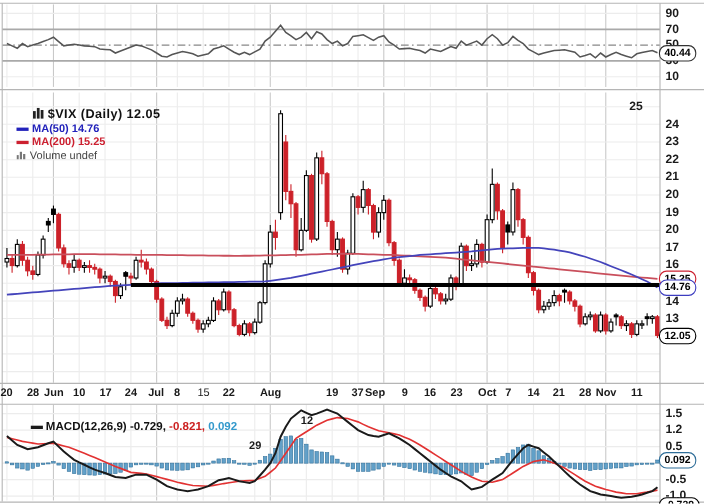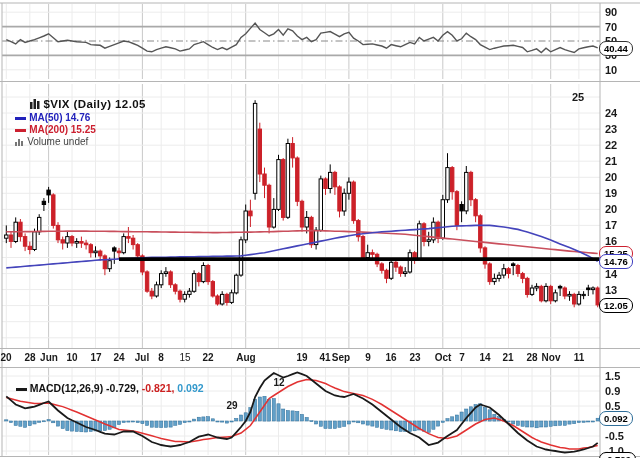--- a/index.html
+++ b/index.html
@@ -6,21 +6,21 @@
   #chart-root{position:relative;width:640px;height:458px;background:#fff;overflow:hidden;
     font-family:"Liberation Sans",sans-serif;}
   #plot-svg{position:absolute;left:0;top:0;z-index:1;}
   .lbl{position:absolute;z-index:3;white-space:pre;}
   #rsi-label-row{left:14px;top:4px;font-size:11.5px;font-weight:700;letter-spacing:.4px;color:#111;}
   #price-title-row{left:16px;top:86px;font-size:11.5px;font-weight:700;letter-spacing:.4px;color:#111;}
   .sub-row{font-size:10px;font-weight:700;}
   #ma50-row{left:4px;top:101px;color:#2222bb;}
   #ma200-row{left:4px;top:113px;color:#cc2030;}
   #volume-row{left:4px;top:125px;color:#444;font-weight:400;}
-  #macd-label-row{left:4px;top:370px;font-size:10.5px;font-weight:700;color:#111;}
+  #macd-label-row{left:16px;top:370px;font-size:10.5px;font-weight:700;color:#111;}
   .dash-icon{display:inline-block;width:11px;height:3px;vertical-align:middle;margin-right:3px;}
   .mini-icon{display:inline-block;vertical-align:middle;margin-right:3px;}
   .axis-num{position:absolute;z-index:2;font-size:11px;font-weight:700;color:#1a1a1a;}
   .date-num{position:absolute;z-index:2;top:352px;width:26px;text-align:center;font-size:10px;color:#1a1a1a;}
   .bubble{position:absolute;z-index:5;left:599px;height:13px;line-height:13px;padding:0 4px;
     border-radius:7px;background:#fff;font-size:9.5px;font-weight:700;color:#000;border:1.2px solid #000;}
 </style>
 </head>
 <body>
 
@@ -589,39 +589,39 @@
       <div class="axis-num" style="left: 605px; top: 219px;">17</div>
       <div class="axis-num" style="left: 605px; top: 235px;">16</div>
       <div class="axis-num" style="left: 605px; top: 268px;">14</div>
       <div class="axis-num" style="left: 605px; top: 284px;">13</div>
       <div class="axis-num" style="left: 605px; top: 6px;">90</div>
       <div class="axis-num" style="left: 605px; top: 21px;">70</div>
       <div class="axis-num" style="left: 605px; top: 35px;">50</div>
       <div class="axis-num" style="left: 605px; top: 49px;">30</div>
       <div class="axis-num" style="left: 605px; top: 64px;">10</div>
       <div class="axis-num" style="left: 605px; top: 370px;">1.5</div>
-      <div class="axis-num" style="left: 605px; top: 385px;">0.9</div>
+      <div class="axis-num" style="left: 605px; top: 385px;">1.2</div>
       <div class="axis-num" style="left: 605px; top: 400px;">0.5</div>
       <div class="axis-num" style="left: 605px; top: 430px;">-0.5</div>
       <div class="axis-num" style="left: 605px; top: 445px;">-1.0</div>
       <div class="date-num" style="left: -7px; font-weight: 600;">20</div>
       <div class="date-num" style="left: 17px; font-weight: 600;">28</div>
       <div class="date-num" style="left: 36px; font-weight: 700;">Jun</div>
       <div class="date-num" style="left: 59px; font-weight: 600;">10</div>
       <div class="date-num" style="left: 83px; font-weight: 600;">17</div>
       <div class="date-num" style="left: 106px; font-weight: 600;">24</div>
       <div class="date-num" style="left: 129px; font-weight: 700;">Jul</div>
       <div class="date-num" style="left: 148px; font-weight: 600;">8</div>
       <div class="date-num" style="left: 172px; font-weight: 400;">15</div>
       <div class="date-num" style="left: 195px; font-weight: 600;">22</div>
       <div class="date-num" style="left: 219px; font-weight: 600; margin-top: 48px;">29</div>
       <div class="date-num" style="left: 233px; font-weight: 700;">Aug</div>
       <div class="date-num" style="left: 266px; font-weight: 600; margin-top: 25px;">12</div>
       <div class="date-num" style="left: 289px; font-weight: 600;">19</div>
-      <div class="date-num" style="left: 312px; font-weight: 600;">41</div>
+      <div class="date-num" style="left: 312px; font-weight: 600;">37</div>
       <div class="date-num" style="left: 328px; font-weight: 700;">Sep</div>
       <div class="date-num" style="left: 355px; font-weight: 600;">9</div>
       <div class="date-num" style="left: 378px; font-weight: 600;">16</div>
       <div class="date-num" style="left: 402px; font-weight: 600;">23</div>
       <div class="date-num" style="left: 430px; font-weight: 700;">Oct</div>
       <div class="date-num" style="left: 449px; font-weight: 600;">7</div>
       <div class="date-num" style="left: 472px; font-weight: 600;">14</div>
       <div class="date-num" style="left: 495px; font-weight: 600;">21</div>
       <div class="date-num" style="left: 519px; font-weight: 600;">28</div>
       <div class="date-num" style="left: 538px; font-weight: 700;">Nov</div>

